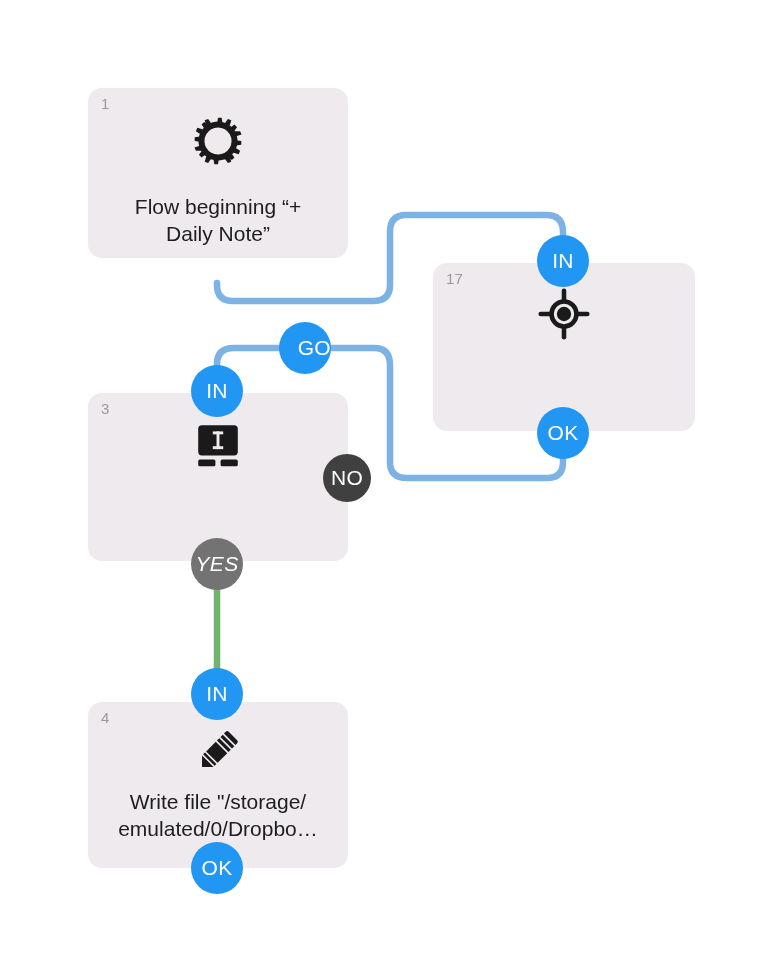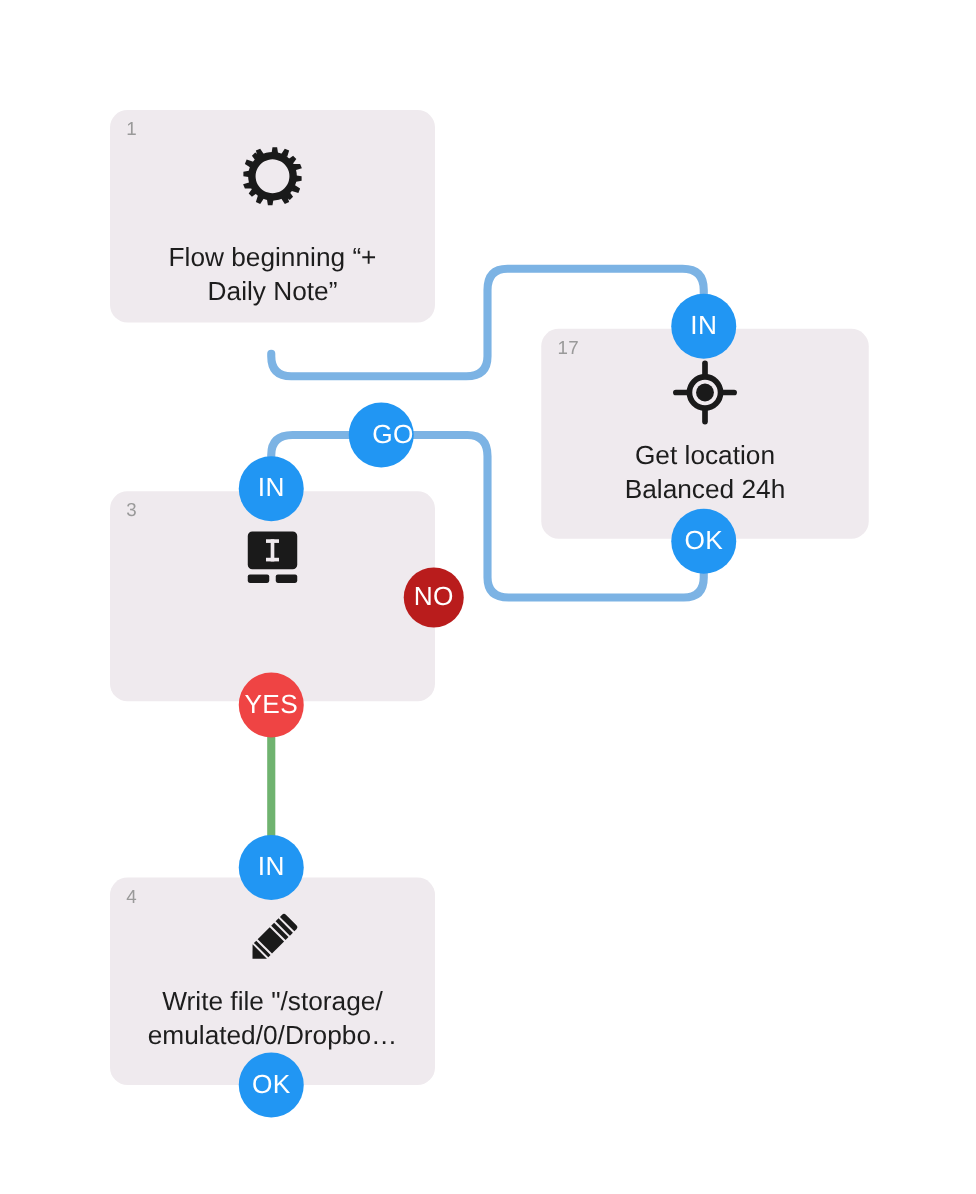--- a/index.html
+++ b/index.html
@@ -78,22 +78,22 @@
     border-radius: 50%;
     display: flex;
     align-items: center;
     justify-content: center;
     color: #ffffff;
     font-size: 21px;
     letter-spacing: 0.3px;
     box-sizing: border-box;
   }
   .badge.blue  { background: #2196F3; }
-  .badge.green { background: #ef4444; }
-  .badge.red   { background: #b91c1c; }
+  .badge.green { background: #737373; font-style: italic; }
+  .badge.red   { background: #404040; }
   .badge.sz-52 { width: 52px; height: 52px; }
   .badge.sz-48 { width: 48px; height: 48px; }
 </style>
 </head>
 <body>
 
 <div id="canvas">
 
   <svg id="wires" viewBox="0 0 781 955" width="781" height="955" fill="none">
 
@@ -143,22 +143,20 @@
         <g fill="none" stroke="#1a1a1a" stroke-width="4.2" stroke-linecap="round">
           <circle cx="24" cy="24" r="11.5"></circle>
           <line x1="24" y1="2.5" x2="24" y2="11"></line>
           <line x1="24" y1="37" x2="24" y2="45.5"></line>
           <line x1="2.5" y1="24" x2="11" y2="24"></line>
           <line x1="37" y1="24" x2="45.5" y2="24"></line>
         </g>
         <circle cx="24" cy="24" r="6.6" fill="#1a1a1a"></circle>
       </svg>
     </div>
-    <div class="card-label" style="top:88px;">Get location
-Balanced 24h</div>
     <div class="badge blue sz-52" style="left:104px; top:-28px;">
       <span>IN</span>
     </div>
     <div class="badge blue sz-52" style="left:104px; top:144px;">
       <span>OK</span>
     </div>
   </div>
 
   <div class="card" style="left:88px; top:393px; width:260px; height:168px;">
     <div class="card-index">3</div>

